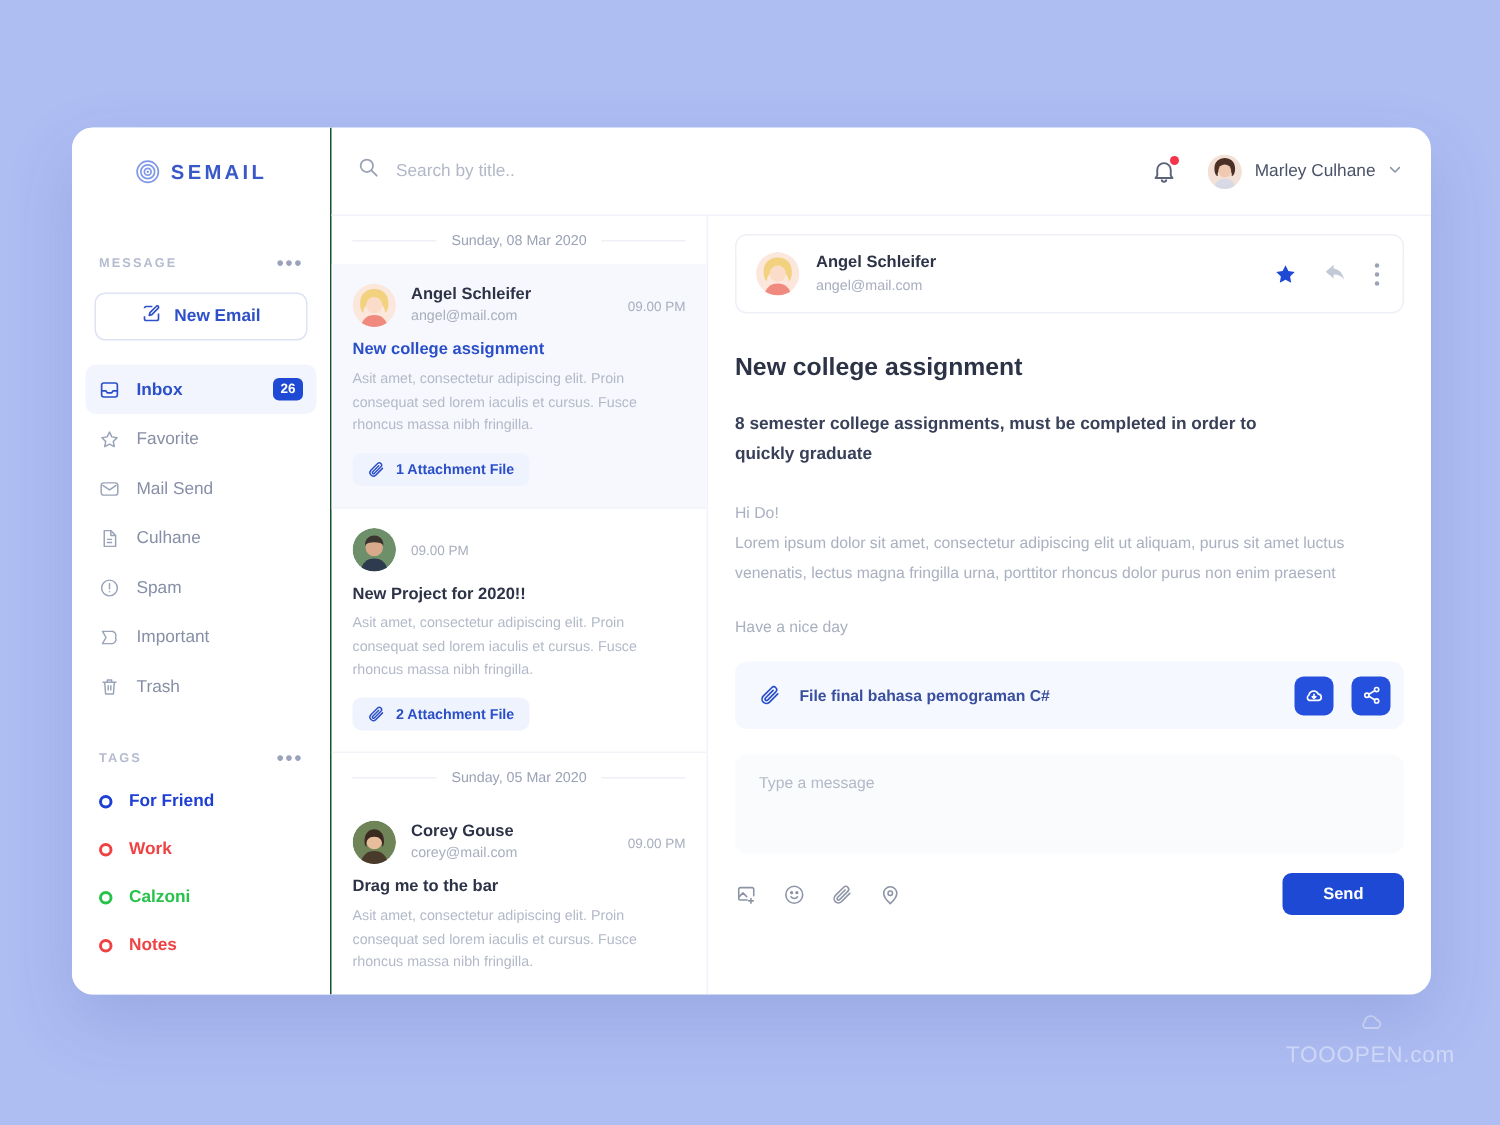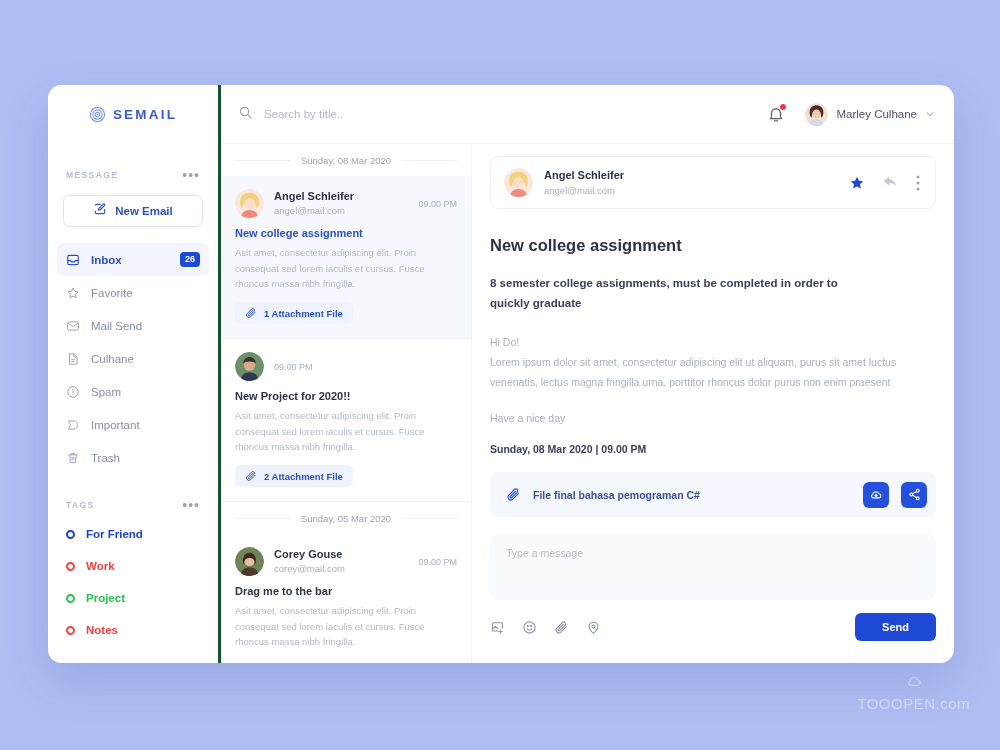--- a/index.html
+++ b/index.html
@@ -21,21 +21,21 @@
   .app {
     position: absolute; left: 48px; top: 85px;
     width: 906px; height: 578px;
     background: #fff; border-radius: 14px;
     box-shadow: 0 18px 44px rgba(60,80,160,.18);
     display: flex; overflow: hidden;
   }
 
   
   .sidebar { width: 173px; flex: 0 0 173px; background: #fff; padding: 0 0 0 0;
-             border-right: 3px solid #14532d; }
+             border-right: 1px solid #14532d; }
   .logo { display:flex; align-items:center; justify-content:center; gap:7px; height: 59px; }
   .logo-mark { width:17px; height:17px; flex:0 0 17px; }
   .logo-text { font-size: 13.5px; font-weight: 700; color: #3a59c9; letter-spacing: 2.2px; }
 
   .sect-head {
     display:flex; align-items:center; justify-content:space-between;
     padding: 0 18px; margin-top: 24px; height: 14px;
   }
   .sect-title { font-size: 8.5px; letter-spacing: 1.4px; color: #b5bcd0; font-weight: 600; }
   .dots { color:#9aa3bb; font-size: 14px; letter-spacing:1px; line-height:6px; cursor:pointer; }
@@ -304,21 +304,21 @@
         <div class="tag-item" style="color:#1e3fd4">
           <span class="tag-dot"></span>
           <span class="lbl">For Friend</span>
         </div>
         <div class="tag-item" style="color:#ef4343">
           <span class="tag-dot"></span>
           <span class="lbl">Work</span>
         </div>
         <div class="tag-item" style="color:#27c24c">
           <span class="tag-dot"></span>
-          <span class="lbl">Project</span>
+          <span class="lbl">Calzoni</span>
         </div>
         <div class="tag-item" style="color:#ef4343">
           <span class="tag-dot"></span>
           <span class="lbl">Notes</span>
         </div>
       </div>
     </aside>
 
     <div class="right">
 
@@ -487,21 +487,20 @@
                 </svg>
               </span>
             </span>
           </div>
 
           <h1 class="subj">New college assignment</h1>
           <p class="lede">8 semester college assignments, must be completed in order to quickly graduate</p>
           <p class="greet">Hi Do!</p>
           <p class="para">Lorem ipsum dolor sit amet, consectetur adipiscing elit ut aliquam, purus sit amet luctus venenatis, lectus magna fringilla urna, porttitor rhoncus dolor purus non enim praesent</p>
           <p class="nice">Have a nice day</p>
-          <p class="stamp">Sunday, 08 Mar 2020 | 09.00 PM</p>
 
           <div class="att-row">
             <span class="pin">
               <svg width="15" height="15" viewBox="0 0 24 24" fill="none" stroke="currentColor" stroke-width="1.8" stroke-linecap="round" stroke-linejoin="round">
                 <path d="M20 10.5 11 19.5a4.6 4.6 0 0 1-6.5-6.5l9-9a3.1 3.1 0 0 1 4.4 4.4l-9 9a1.6 1.6 0 0 1-2.2-2.2l8.3-8.3"></path>
               </svg>
             </span>
             <span class="nm">File final bahasa pemograman C#</span>
             <span class="ibtn">
               <svg width="14" height="14" viewBox="0 0 24 24" fill="none" stroke="currentColor" stroke-width="1.9" stroke-linecap="round" stroke-linejoin="round">

